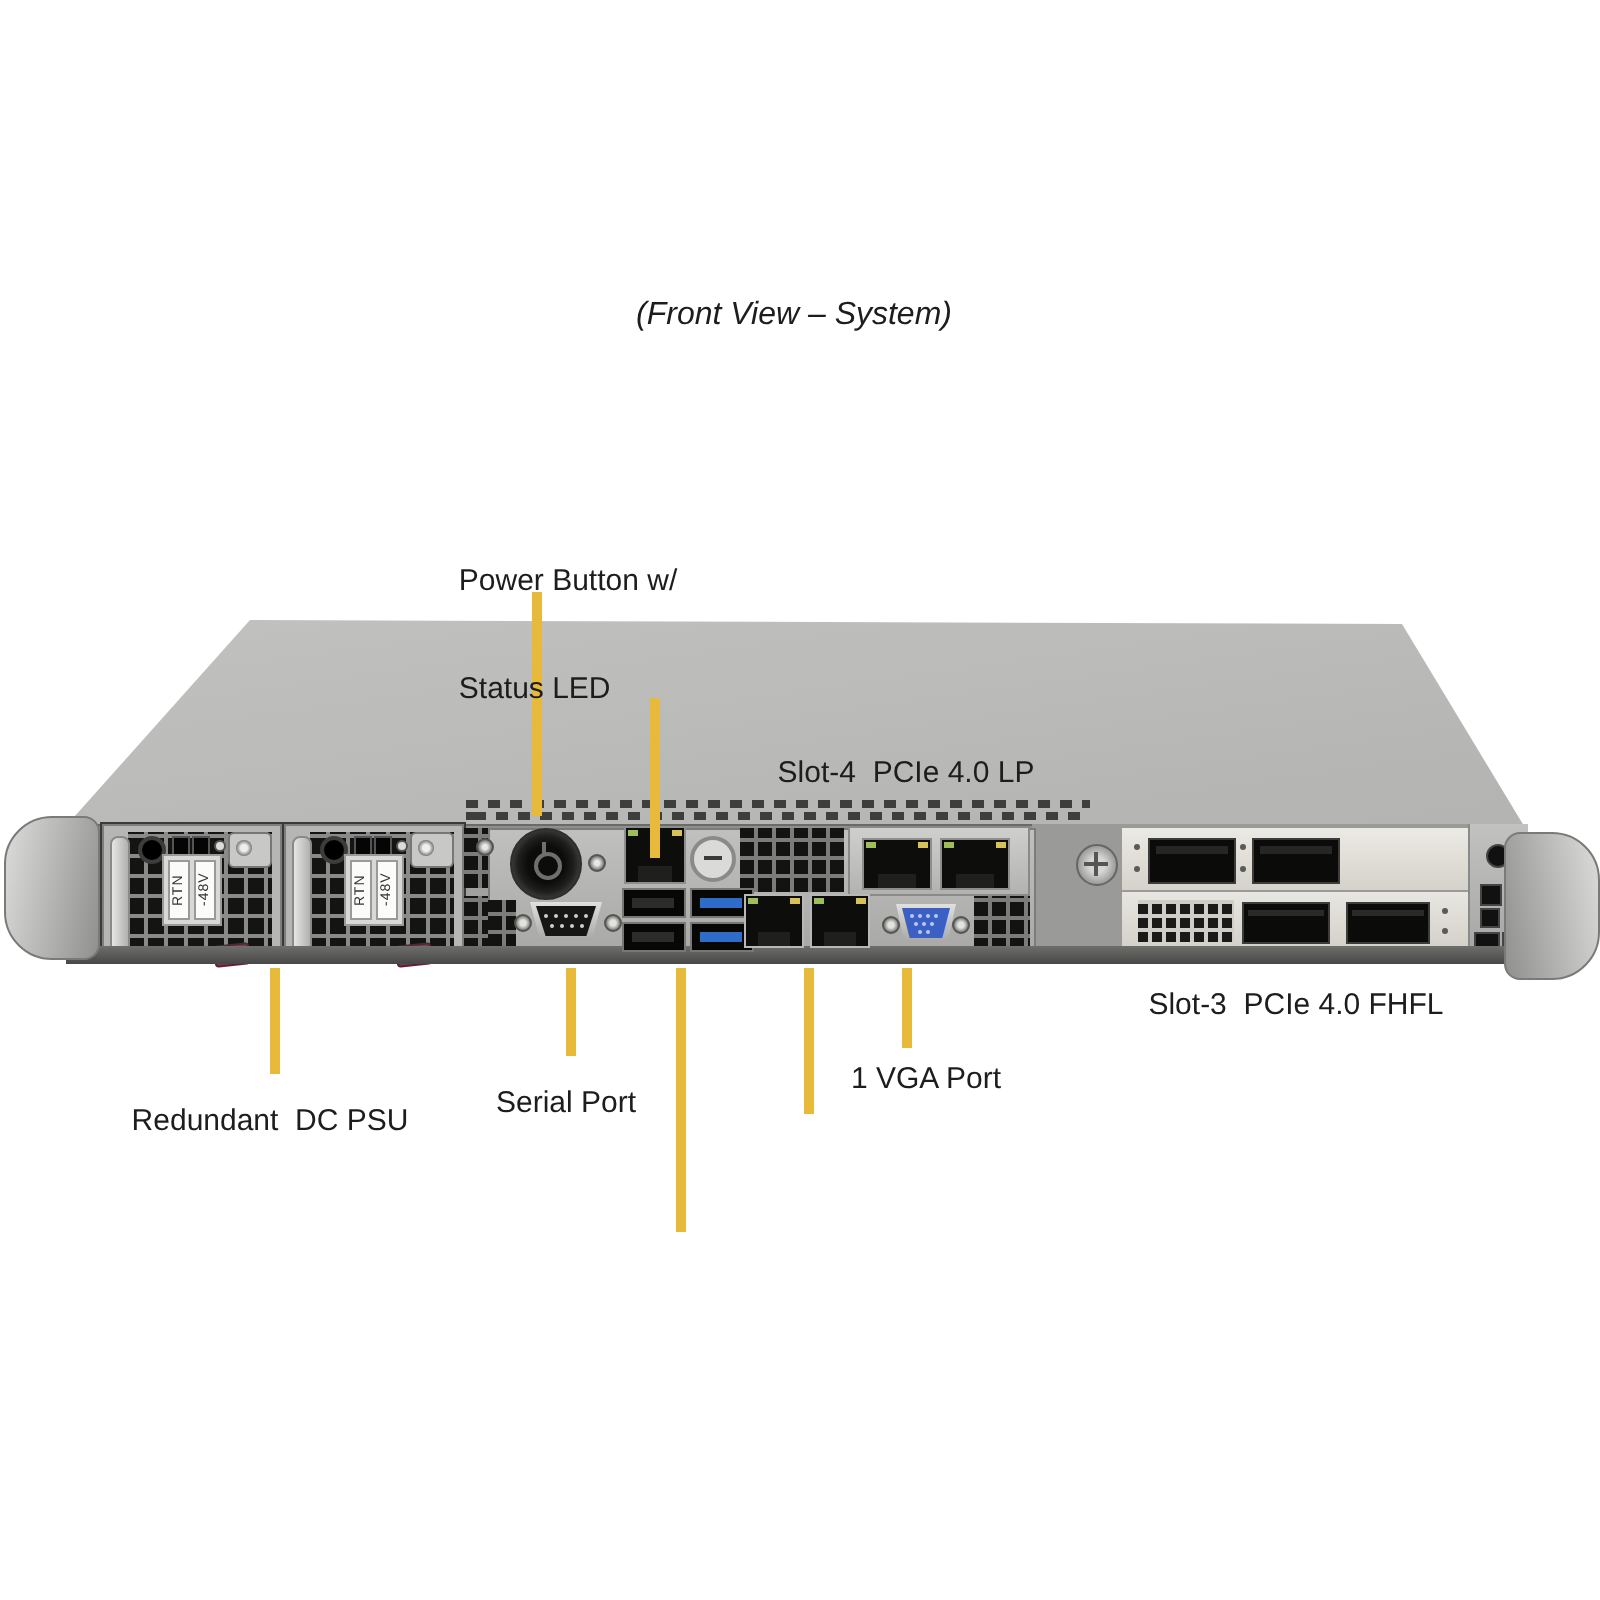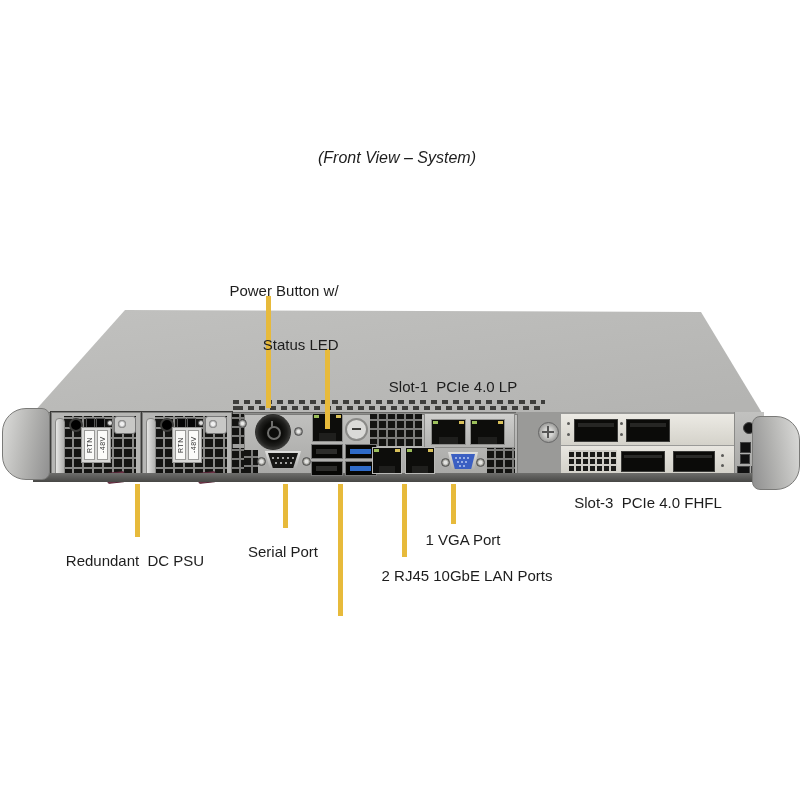--- a/index.html
+++ b/index.html
@@ -1,21 +1,21 @@
 <!DOCTYPE html>
 <html><head>
 <meta charset="utf-8">
 <style>
   html,body{margin:0;padding:0;background:#fff;}
   #stage{position:relative;width:800px;height:800px;background:#ffffff;overflow:hidden;
          font-family:"Liberation Sans",sans-serif;color:#1d1d1d;}
 
   
   .lbl{position:absolute;font-size:15px;line-height:18px;white-space:pre;color:#1d1d1d;z-index:60;}
-  .ctr{transform:translateX(-50%);text-align:right;}
+  .ctr{transform:translateX(-50%);text-align:left;}
   #title{position:absolute;top:137px;left:397px;transform:translateX(-50%);
          font-size:16px;font-style:italic;white-space:pre;z-index:60;margin-top:12px;}
 
   
   .leader{position:absolute;width:5px;background:#E7BA3B;z-index:50;}
 
   
   #top-face{position:absolute;left:0;top:0;width:800px;height:420px;z-index:1;
     background:linear-gradient(172deg,#d2d2d0 8%,#c6c6c4 45%,#b4b4b2 95%);
     clip-path:polygon(125px 310px,701px 312px,762px 413px,33px 413px);}
@@ -295,20 +295,19 @@
   <div class="leader" style="left:135px;top:484px;height:53px;"></div>
   <div class="leader" style="left:283px;top:484px;height:44px;"></div>
   <div class="leader" style="left:338px;top:484px;height:132px;"></div>
   <div class="leader" style="left:402px;top:484px;height:73px;"></div>
   <div class="leader" style="left:451px;top:484px;height:40px;"></div>
 
   <div class="lbl ctr" style="left:284px;top:246px;">
     <div>Power Button w/</div>
     <div>Status LED</div>
   </div>
-  <div class="lbl ctr" style="left:453px;top:378px;">Slot-1  PCIe 4.0 LP</div>
+  <div class="lbl ctr" style="left:453px;top:378px;">Slot-4  PCIe 4.0 LP</div>
   <div class="lbl ctr" style="left:648px;top:494px;">Slot-3  PCIe 4.0 FHFL</div>
   <div class="lbl ctr" style="left:135px;top:552px;">Redundant  DC PSU</div>
   <div class="lbl ctr" style="left:283px;top:543px;">Serial Port</div>
   <div class="lbl ctr" style="left:463px;top:531px;">1 VGA Port</div>
-  <div class="lbl ctr" style="left:467px;top:567px;">2 RJ45 10GbE LAN Ports</div>
 
 </div>
 
 </body></html>

